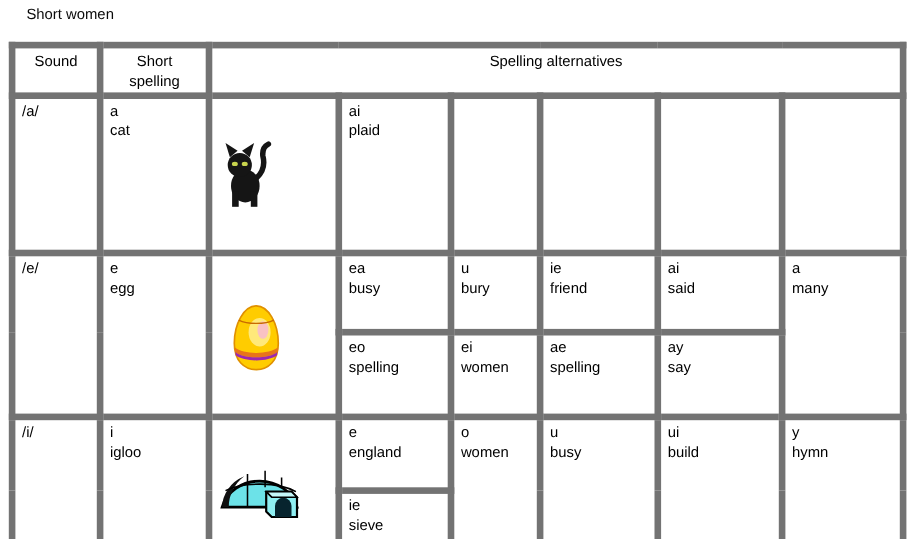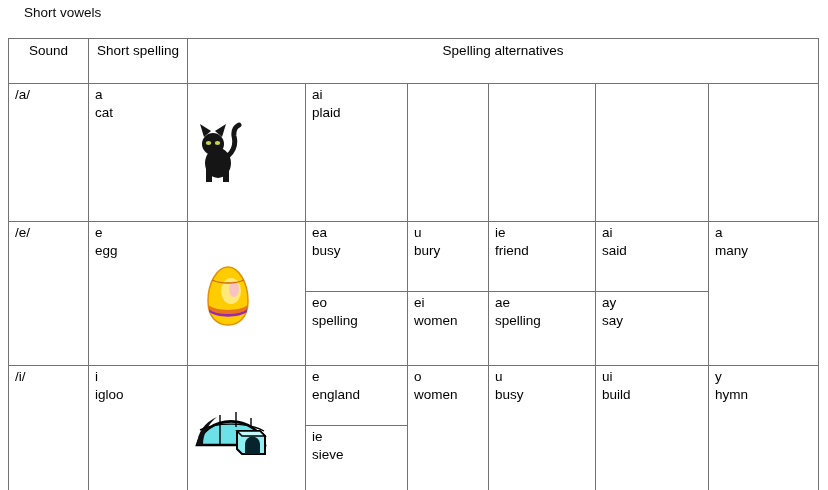--- a/index.html
+++ b/index.html
@@ -15,21 +15,21 @@
     position: absolute; left: 24px; top: 5px;
     font-size: 13.5px; color: #0a0a0a;
   }
   table.vowels {
     position: absolute; left: 8px; top: 38px;
     border-collapse: collapse;
     table-layout: fixed;
     width: 810px;
   }
   td, th {
-    border: 1px solid #737373;
+    border: 6px solid #737373;
     vertical-align: top;
     text-align: left;
     font-weight: normal;
     font-size: 13.5px;
     line-height: 18px;
     padding: 2px 6px 1px 6px;
     white-space: pre-line;
     overflow: visible;
   }
   th { text-align: center; padding-top: 3px; }
@@ -44,21 +44,21 @@
   .img-wrap svg { display: block; }
   .im-cat    { margin: 0 0 0 2px; }
   .im-egg    { margin: 5px 0 0 14px; }
   .im-igloo  { margin: 1px 0 0 4px; }
 </style>
 </head>
 <body>
 
 <div class="page">
 
-  <div class="title">Short vowels</div>
+  <div class="title">Short women</div>
 
   <table class="vowels">
     <colgroup>
       <col style="width:80px">
         <col style="width:99px">
         <col style="width:118px">
       <col style="width:102px">
         <col style="width:81px">
         <col style="width:107px">
       <col style="width:113px">

